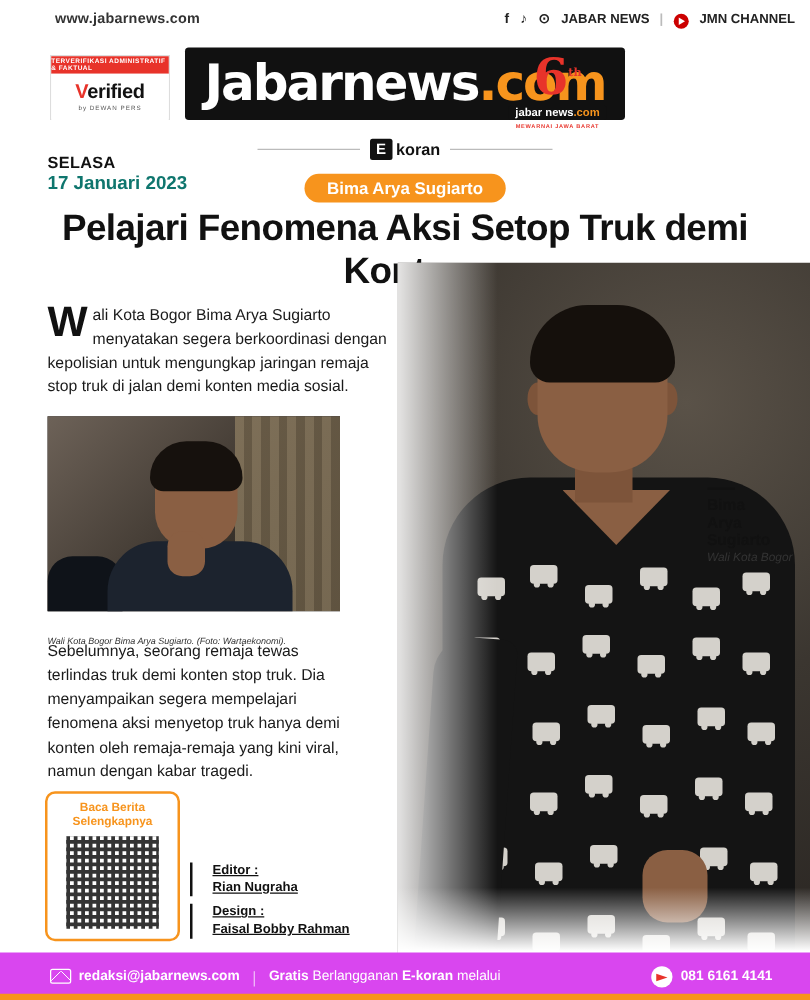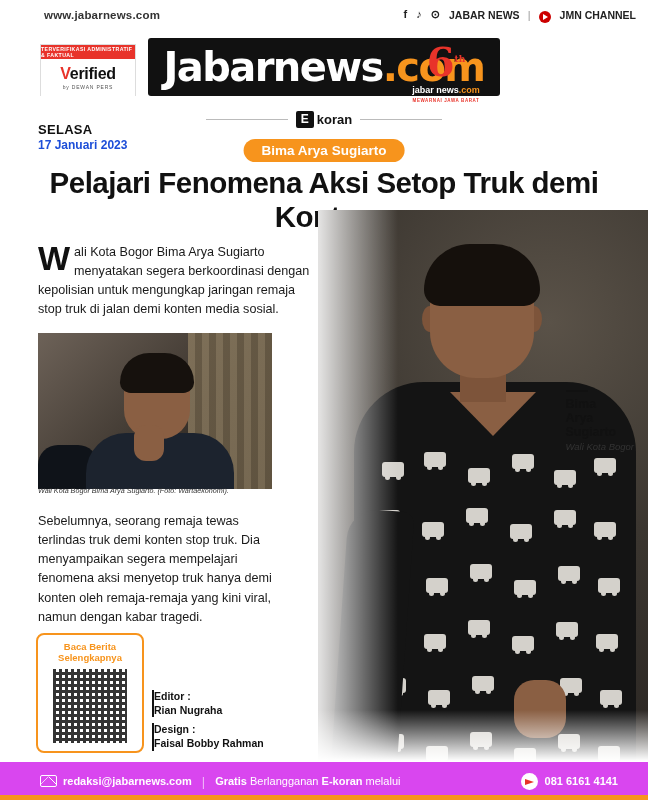--- a/index.html
+++ b/index.html
@@ -89,21 +89,21 @@
     margin-top: 2px; font-size: 9px; font-weight: bold;
     background: #111; color: #fff; padding: 1px 5px; border-radius: 2px;
   }
   .anniv-logo .o { color: #f7941d; }
   .anniv-tag { font-size: 4.5px; color: #e8332a; letter-spacing: .6px; margin-top: 2px; font-weight: bold; }
 
   .date-block {
     position: absolute; left: 38px; top: 68px; line-height: 1.22;
   }
   .date-day { font-size: 13px; font-weight: bold; color: #111; letter-spacing: .3px; margin-top: 24px; }
-  .date-full { font-size: 12px; font-weight: bold; color: #1d4ed8; }
+  .date-full { font-size: 15px; font-weight: bold; color: #0f766e; }
 
   
   .ekoran-wrap {
     position: absolute; top: 108px; left: 0; width: 648px; height: 22px;
     display: flex; align-items: center; justify-content: center; gap: 8px;
   }
   .ek-line { width: 82px; height: 1px; background: #bbb; }
   .ekoran {
     display: inline-flex; align-items: center; font-size: 13px; font-weight: bold; color: #111;
   }
@@ -210,21 +210,21 @@
     overflow: hidden; background: #2b2420;
   }
   .p-bg { position: absolute; inset: 0; background: linear-gradient(135deg,#6d6258 0%,#3a332c 60%,#241f1b 100%); }
   .p-curtain { position: absolute; right: 0; top: 0; width: 84px; height: 100%; background: repeating-linear-gradient(90deg,#8a7a5f 0 7px,#6e6049 7px 14px); opacity:.8;}
   .p-head { position: absolute; left: 86px; top: 26px; width: 66px; height: 80px; background: #8a5f43; border-radius: 34px 34px 30px 30px; }
   .p-hair { position: absolute; left: 82px; top: 20px; width: 74px; height: 40px; background: #16110d; border-radius: 38px 38px 14px 14px; }
   .p-body { position: absolute; left: 48px; top: 100px; width: 148px; height: 60px; background: #1c232e; border-radius: 40px 40px 0 0; }
   .p-hand { position: absolute; left: 96px; top: 92px; width: 30px; height: 36px; background: #8a5f43; border-radius: 12px; }
   .p-shoulderL { position: absolute; left: 0px; top: 112px; width: 60px; height: 48px; background: #0f1319; border-radius: 20px 20px 0 0;}
   .photo-credit {
-    position: absolute; left: 38px; top: 486px; width: 266px;
+    position: absolute; left: 38px; top: 508px; width: 266px;
     font-size: 7.2px; font-style: italic; color: #333;
   }
   .body-text {
     position: absolute; left: 38px; top: 512px; width: 248px;
     font-size: 12.6px; color: #1a1a1a; line-height: 1.52;
   }
 
   
   .qr-box {
     position: absolute; left: 36px; top: 633px; width: 108px; height: 120px;
@@ -243,21 +243,21 @@
       repeating-linear-gradient(0deg, #111 0 3px, transparent 3px 6px);
     background-size: 6px 6px, 6px 6px;
     opacity: .85;
   }
   .credits {
     position: absolute; left: 152px; top: 690px; width: 160px;
     font-size: 10.5px; color: #111; line-height: 1.3;
   }
   .credits .lbl { font-weight: bold; }
   .credits .val { font-weight: bold; }
-  .credits .grp { margin-bottom: 6px; display: flex; gap: 0; }
+  .credits .grp { margin-bottom: 6px; display: flex; gap: 16px; text-decoration: underline; }
   .credits .bar { width: 2px; background: #111; }
 
   
   .footer {
     position: absolute; left: 0; bottom: 0; width: 648px; height: 38px;
     background: #d946ef; display: flex; align-items: center;
   }
   .footer::before {
     content: ""; position: absolute; left: 0; top: 0; width: 648px; height: 38px;
     background: linear-gradient(105deg, #f7941d 0 120px, transparent 120px);

